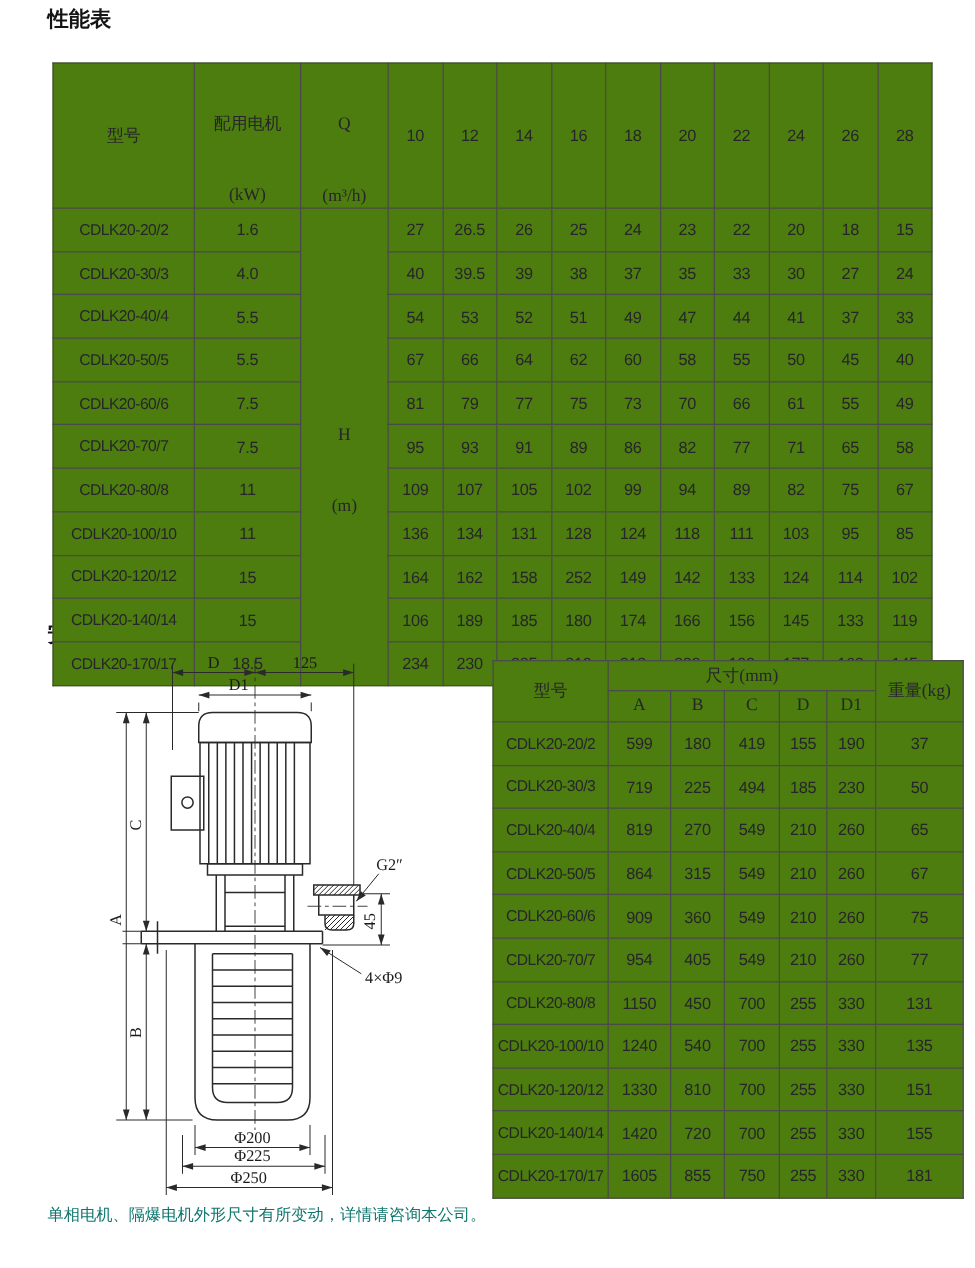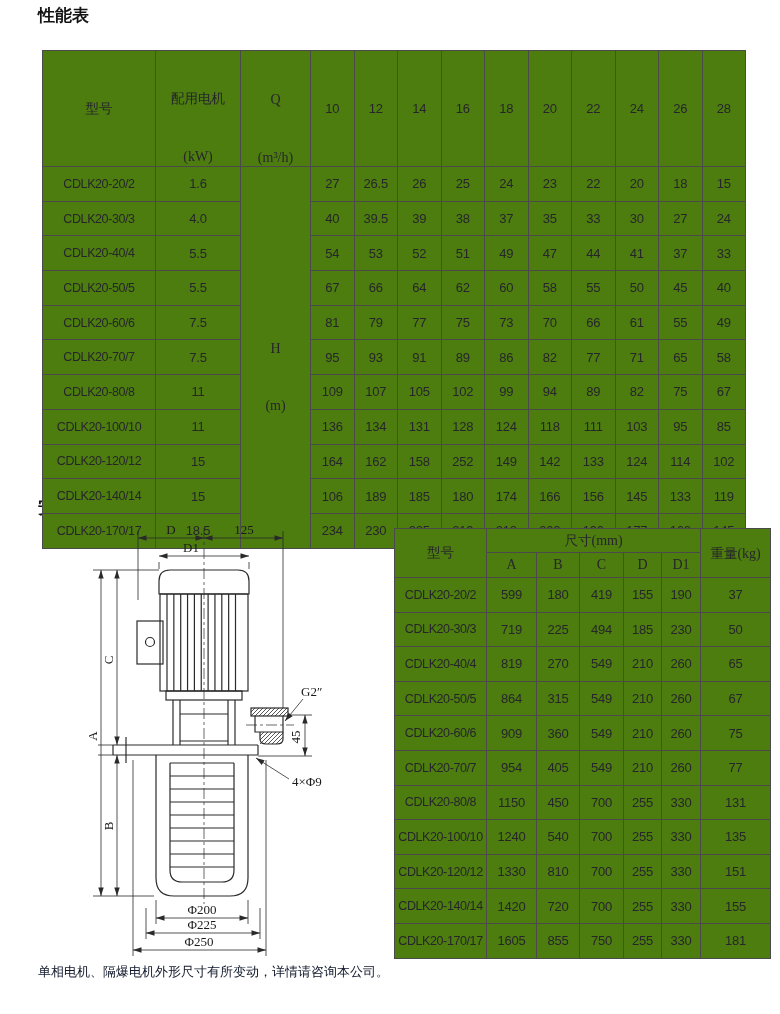--- a/index.html
+++ b/index.html
@@ -17,21 +17,21 @@
   #perf-table tbody tr{height:34.7px;}
   #dim-table{left:394px;top:528px;width:376px;height:430px;}
   #dim-table thead tr.r1{height:24px;}
   #dim-table thead tr.r2{height:25px;}
   #dim-table tbody tr{height:34.6px;}
   .zh{font-size:13.5px;font-family:"Liberation Sans",sans-serif;}
   .serif{font-family:"Liberation Serif",serif;font-size:14px;}
   .blk{display:block;line-height:1.25;margin-top:40px;}
   .num{font-size:13px;letter-spacing:-0.2px;}
   .model{font-size:12.5px;letter-spacing:-0.4px;white-space:nowrap;}
-  #footer-note{position:absolute;left:38px;top:963px;font-size:13px;color:#0f172a;}
+  #footer-note{position:absolute;left:38px;top:963px;font-size:13px;color:#0f766e;}
   #drawing{position:absolute;left:38px;top:518px;}
   .ol{fill:none;stroke:#2a2a2a;stroke-width:1.2;}
   .tl{fill:none;stroke:#2a2a2a;stroke-width:0.8;}
   .cl{fill:none;stroke:#2a2a2a;stroke-width:0.7;stroke-dasharray:11 3 3 3;}
   .dt{font-family:"Liberation Serif",serif;font-size:13px;fill:#1b1b1b;}
 </style>
 </head>
 <body>
 
 <div class="title" id="t-perf">性能表</div>

